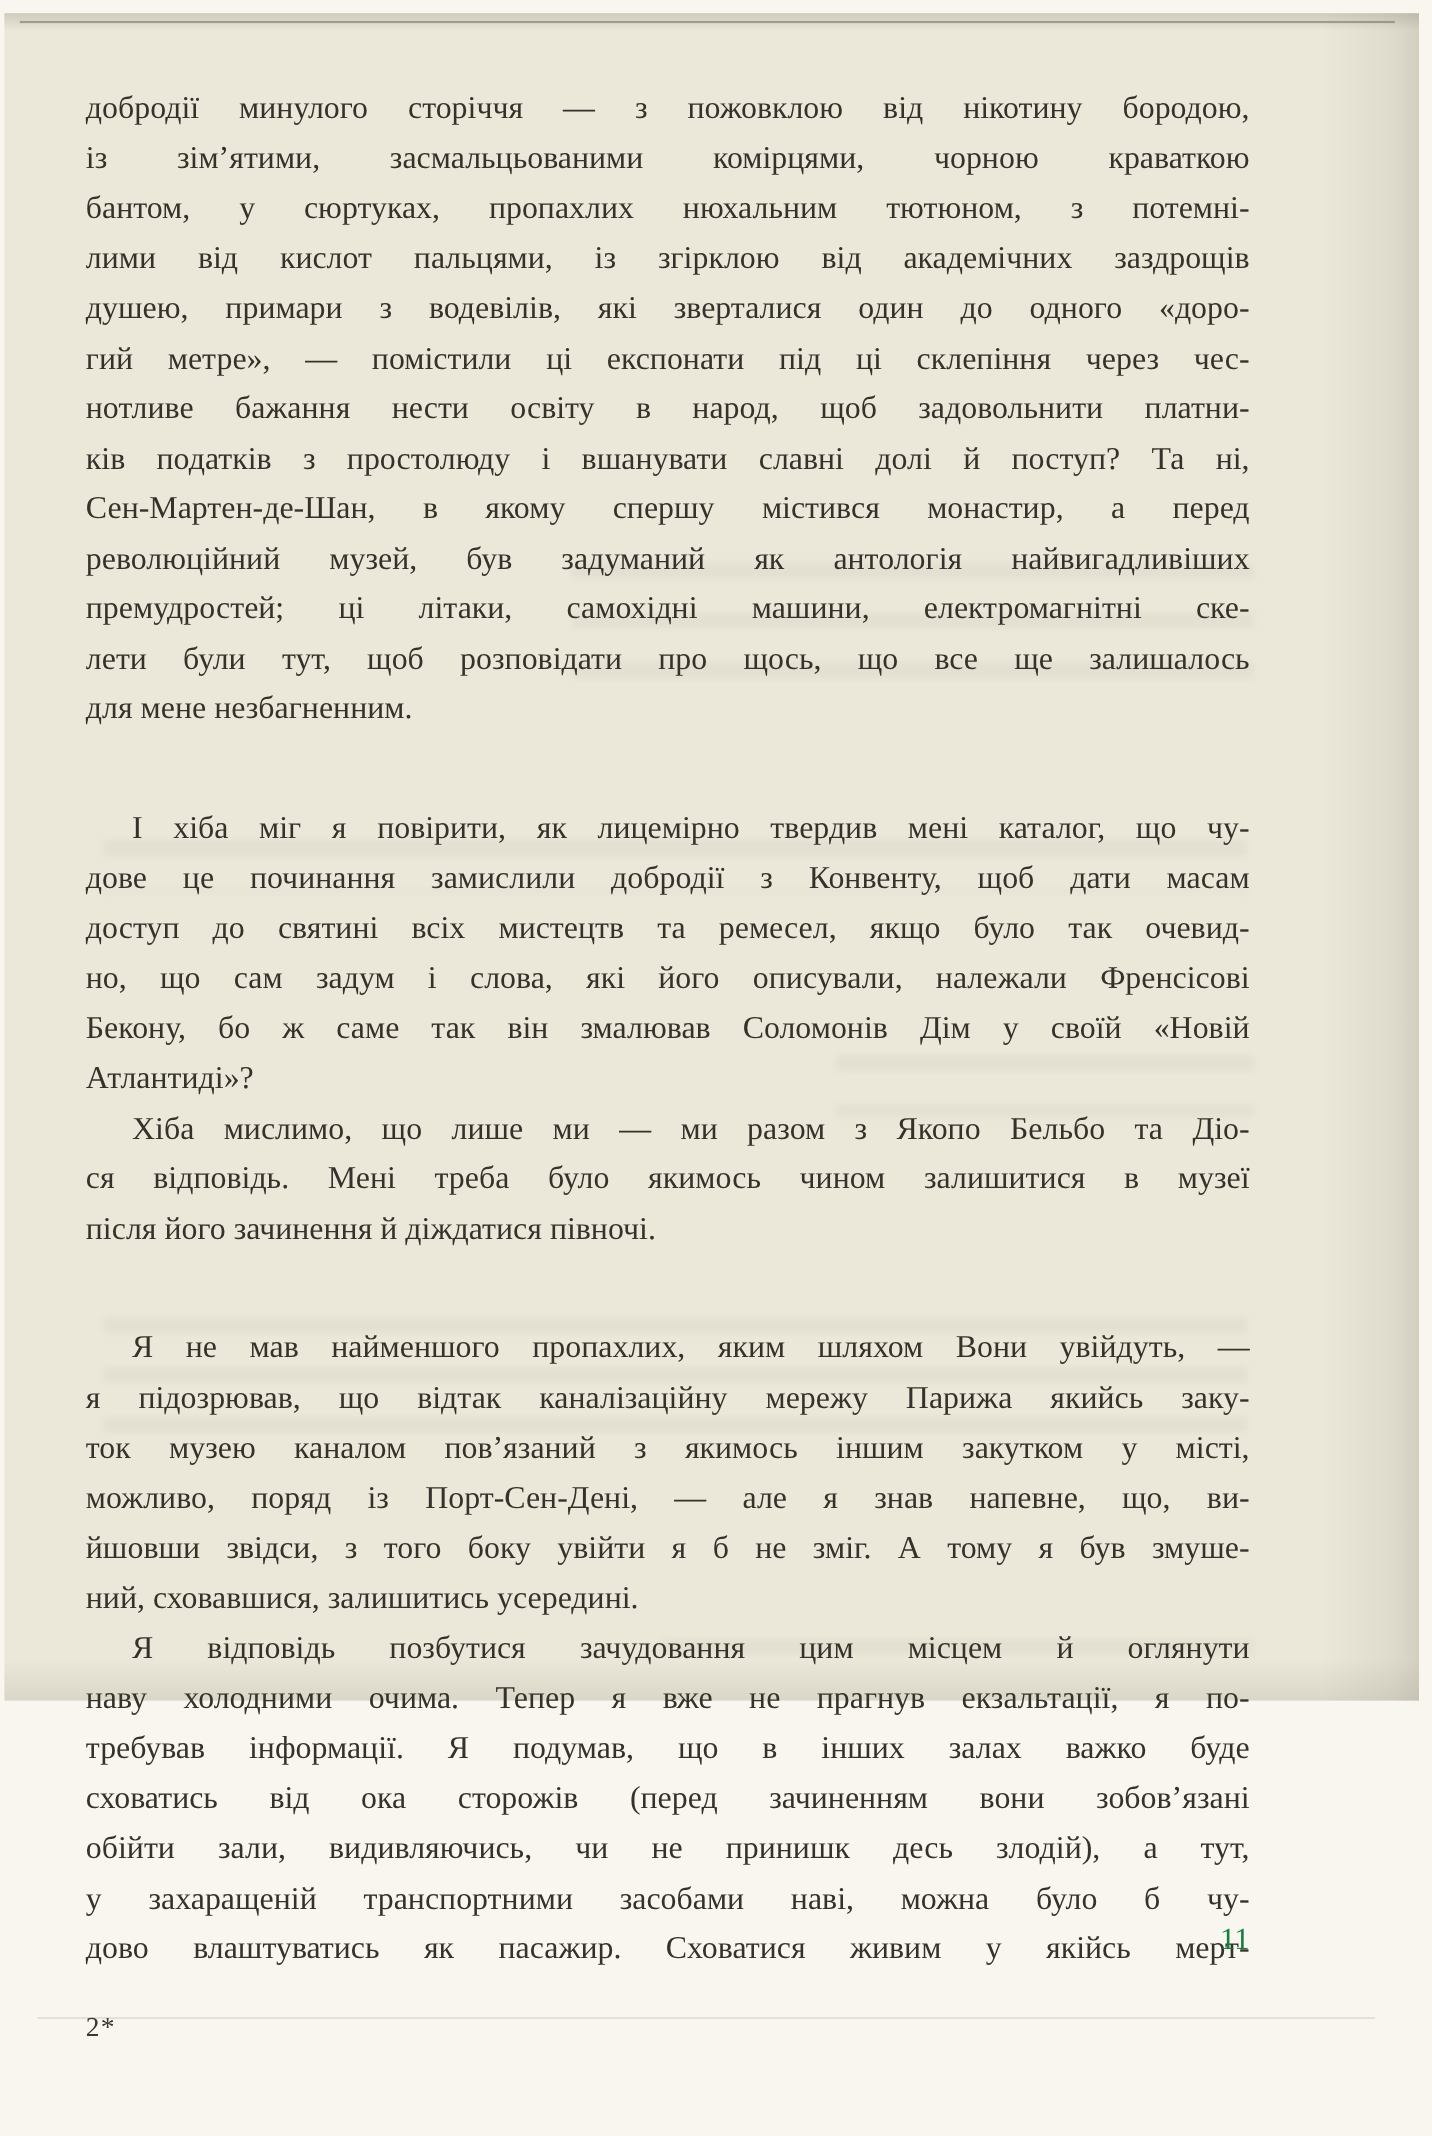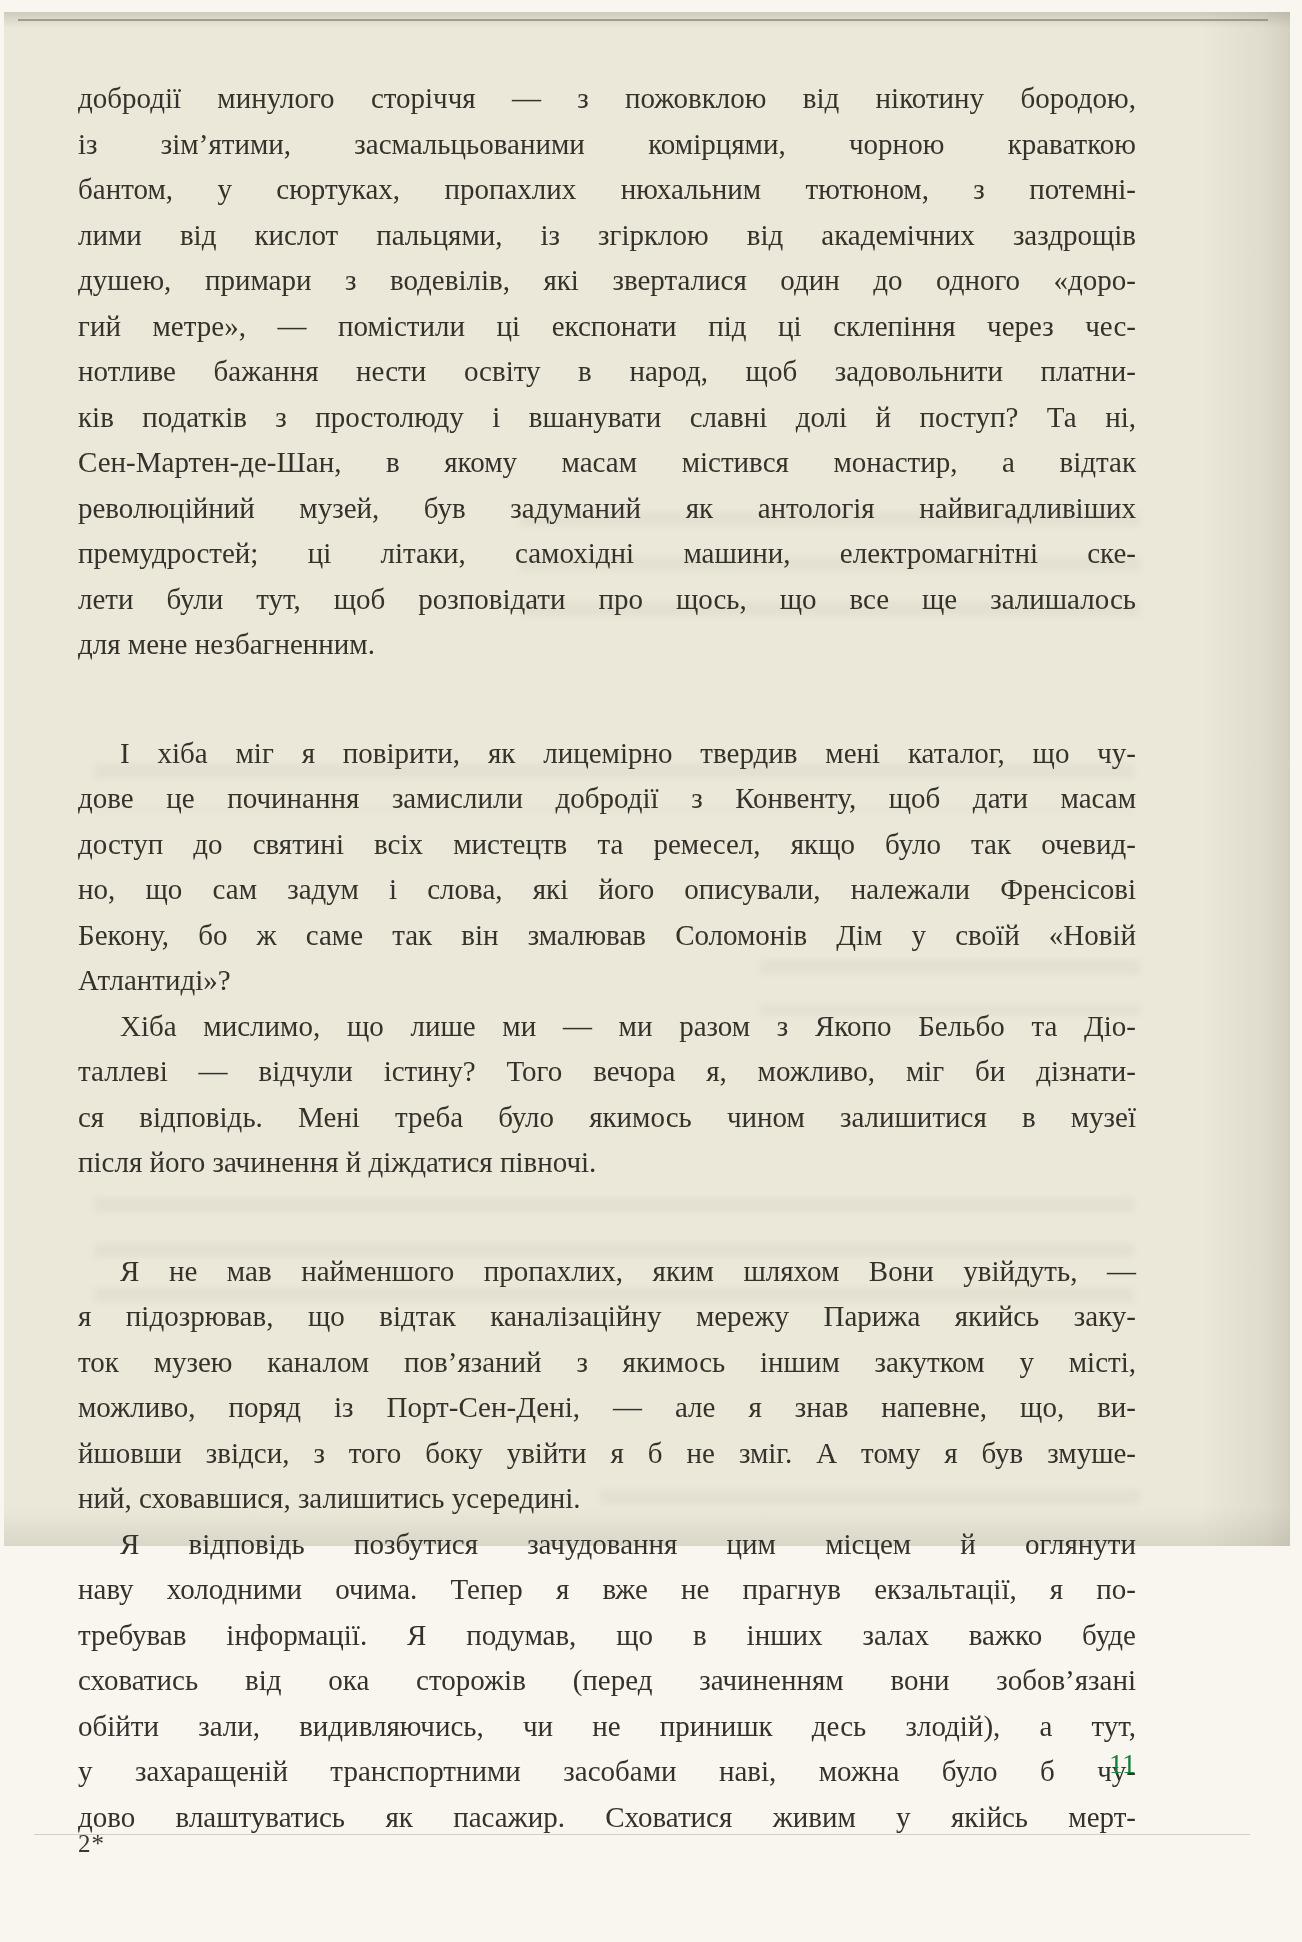--- a/index.html
+++ b/index.html
@@ -100,37 +100,36 @@
   <div class="text-column">
       <div class="para">
         <div class="line">добродії минулого сторіччя — з пожовклою від нікотину бородою,</div>
         <div class="line">із зім’ятими, засмальцьованими комірцями, чорною краваткою</div>
         <div class="line">бантом, у сюртуках, пропахлих нюхальним тютюном, з потемні-</div>
         <div class="line">лими від кислот пальцями, із згірклою від академічних заздрощів</div>
         <div class="line">душею, примари з водевілів, які зверталися один до одного «доро-</div>
         <div class="line">гий метре», — помістили ці експонати під ці склепіння через чес-</div>
         <div class="line">нотливе бажання нести освіту в народ, щоб задовольнити платни-</div>
         <div class="line">ків податків з простолюду і вшанувати славні долі й поступ? Та ні,</div>
-        <div class="line">Сен-Мартен-де-Шан, в якому масам містився монастир, а відтак</div>
+        <div class="line">Сен-Мартен-де-Шан, в якому спершу містився монастир, а перед</div>
         <div class="line">революційний музей, був задуманий як антологія найвигадливіших</div>
         <div class="line">премудростей; ці літаки, самохідні машини, електромагнітні ске-</div>
         <div class="line">лети були тут, щоб розповідати про щось, що все ще залишалось</div>
         <div class="line last">для мене незбагненним.</div>
       </div>
       <div class="para gap">
         <div class="line indent">І хіба міг я повірити, як лицемірно твердив мені каталог, що чу-</div>
         <div class="line">дове це починання замислили добродії з Конвенту, щоб дати масам</div>
         <div class="line">доступ до святині всіх мистецтв та ремесел, якщо було так очевид-</div>
         <div class="line">но, що сам задум і слова, які його описували, належали Френсісові</div>
         <div class="line">Бекону, бо ж саме так він змалював Соломонів Дім у своїй «Новій</div>
         <div class="line last">Атлантиді»?</div>
       </div>
       <div class="para">
         <div class="line indent">Хіба мислимо, що лише ми — ми разом з Якопо Бельбо та Діо-</div>
-        <div class="line">таллеві — відчули істину? Того вечора я, можливо, міг би дізнати-</div>
         <div class="line">ся відповідь. Мені треба було якимось чином залишитися в музеї</div>
         <div class="line last">після його зачинення й діждатися півночі.</div>
       </div>
       <div class="para gap">
         <div class="line indent">Я не мав найменшого пропахлих, яким шляхом Вони увійдуть, —</div>
         <div class="line">я підозрював, що відтак каналізаційну мережу Парижа якийсь заку-</div>
         <div class="line">ток музею каналом пов’язаний з якимось іншим закутком у місті,</div>
         <div class="line">можливо, поряд із Порт-Сен-Дені, — але я знав напевне, що, ви-</div>
         <div class="line">йшовши звідси, з того боку увійти я б не зміг. А тому я був змуше-</div>
         <div class="line last">ний, сховавшися, залишитись усередині.</div>

